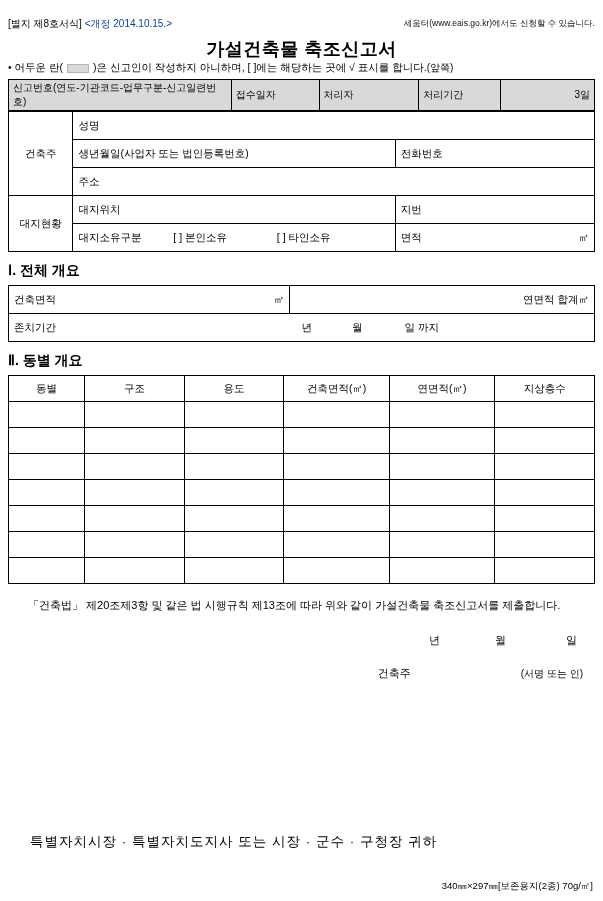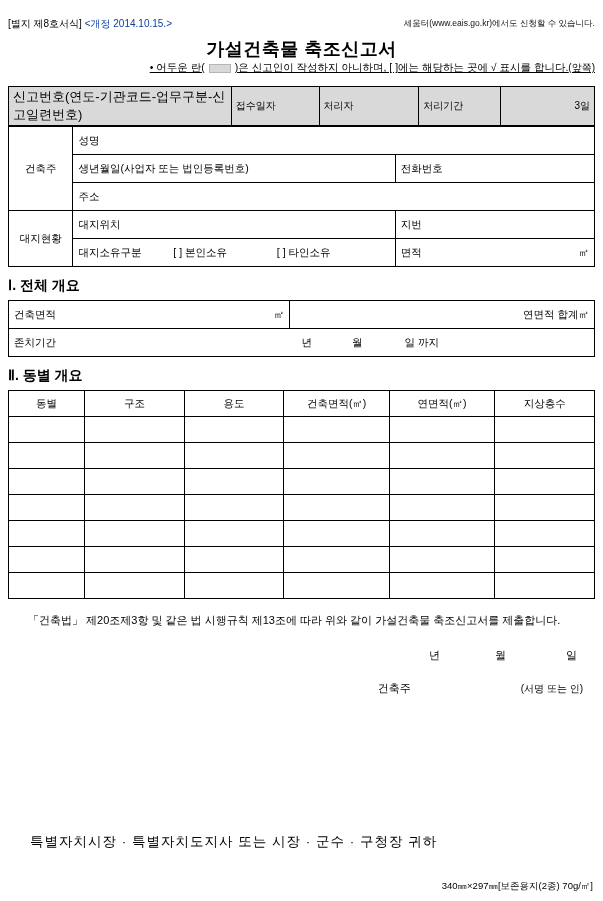--- a/index.html
+++ b/index.html
@@ -29,22 +29,22 @@
   .title {
     text-align: center;
     font-size: 18px;
     font-weight: bold;
     letter-spacing: 0.5px;
     margin-top: 6px;
   }
 
   
   .note-row {
-    display: flex; align-items: center; justify-content: flex-end;
-    font-size: 10.5px; margin-bottom: 11px; text-decoration: underline;
+    display: flex; align-items: center; justify-content: flex-start;
+    font-size: 10.5px; margin-bottom: 4px;
   }
   .note-left { display: flex; align-items: center; gap: 2px; }
   .shade-box {
     display: inline-block; width: 22px; height: 9px;
     background: #d9d9d9; border: 1px solid #b5b5b5; margin: 0 2px;
     vertical-align: middle;
   }
   .note-right { font-size: 10px; }
 
   
@@ -54,21 +54,21 @@
     font-size: 10.5px;
     padding: 2px 5px;
     vertical-align: middle;
     height: 26px;
   }
 
   
   .receipt td { height: 18px; font-size: 10px; padding: 1px 4px; }
   .receipt .gray { background: #d9d9d9; }
   .receipt .label { text-align: left; }
-  .receipt .small { font-size: 13px; }
+  .receipt .small { font-size: 10px; }
   .receipt .right { text-align: right; margin-top: 43px; }
 
   
   .applicant td { height: 28px; }
   .vlabel { text-align: center; vertical-align: middle; }
 
   
   .section-h {
     font-size: 14px; font-weight: bold;
     margin: 10px 0 5px 0;

